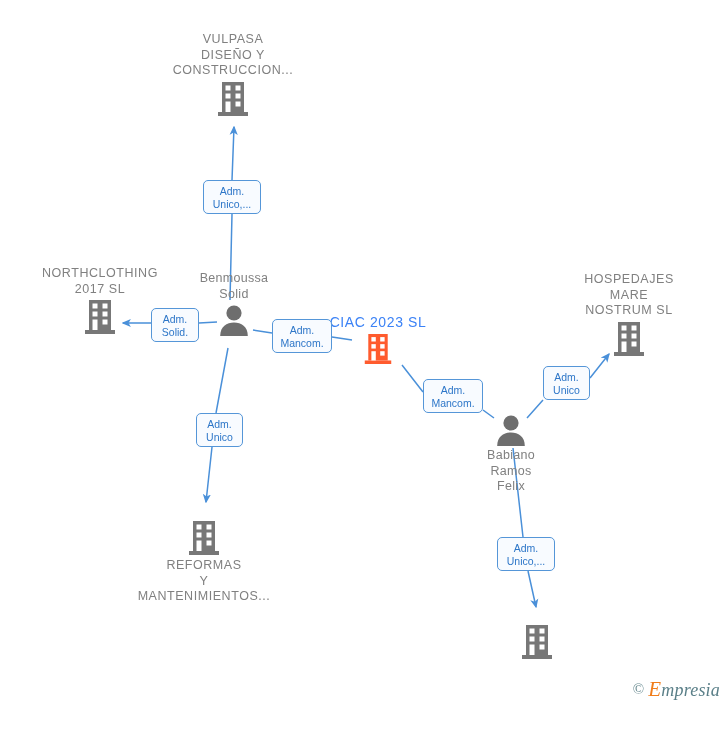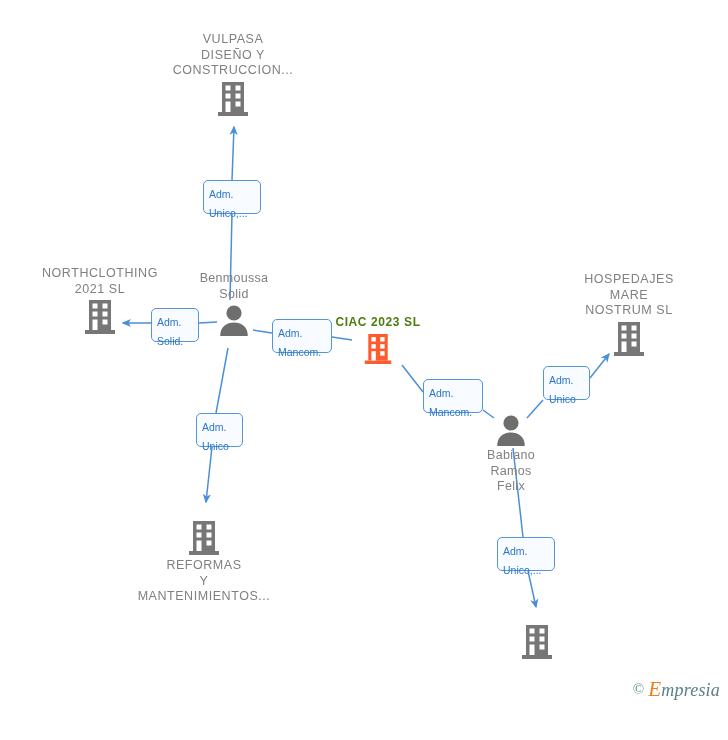--- a/index.html
+++ b/index.html
@@ -43,37 +43,38 @@
     letter-spacing: 0.55px;
   }
   .node-icon {
     display: block;
     margin: 1px auto 0 auto;
   }
   .node.center {
     z-index: 4;
   }
   .node.center .node-label {
-    color: #4d7c0f;
-    font-weight: bold;
-    font-size: 12px;
+    color: #3b82f6;
+    font-weight: normal;
+    font-size: 14px;
     letter-spacing: 0.6px;
   }
   .node.label-below .node-label {
     margin-top: 1px;
   }
   .edge-label {
     position: absolute;
     box-sizing: border-box;
     border: 1.3px solid #5596d8;
     border-radius: 5px;
     background: #f8fbff;
     color: #2d76c8;
     font-size: 10.5px;
-    line-height: 19px;
+    line-height: 13px;
+    text-align: center;
     padding: 4px 5px 4px 5px;
     white-space: pre-line;
     z-index: 5;
   }
   .watermark {
     position: absolute;
     right: 8px;
     bottom: 6px;
     display: flex;
     align-items: center;
@@ -135,21 +136,21 @@
       <rect x="19.5" y="5.5" width="5" height="5" fill="#ffffff"></rect>
       <rect x="9.5" y="13.5" width="5" height="5" fill="#ffffff"></rect>
       <rect x="19.5" y="13.5" width="5" height="5" fill="#ffffff"></rect>
       <rect x="9.5" y="21.5" width="5" height="10.5" fill="#ffffff"></rect>
       <rect x="19.5" y="21.5" width="5" height="5" fill="#ffffff"></rect>
     </svg>
   </div>
 
   <div class="node" style="left:100px; top:266px;">
     <div class="node-label company">NORTHCLOTHING
-2021  SL</div>
+2017  SL</div>
     <svg class="node-icon" width="34" height="38" viewBox="0 0 34 38">
       <rect x="6" y="2" width="22" height="30" fill="#777777"></rect>
       <rect x="2" y="32" width="30" height="4" fill="#777777"></rect>
       <rect x="9.5" y="5.5" width="5" height="5" fill="#ffffff"></rect>
       <rect x="19.5" y="5.5" width="5" height="5" fill="#ffffff"></rect>
       <rect x="9.5" y="13.5" width="5" height="5" fill="#ffffff"></rect>
       <rect x="19.5" y="13.5" width="5" height="5" fill="#ffffff"></rect>
       <rect x="9.5" y="21.5" width="5" height="10.5" fill="#ffffff"></rect>
       <rect x="19.5" y="21.5" width="5" height="5" fill="#ffffff"></rect>
     </svg>

